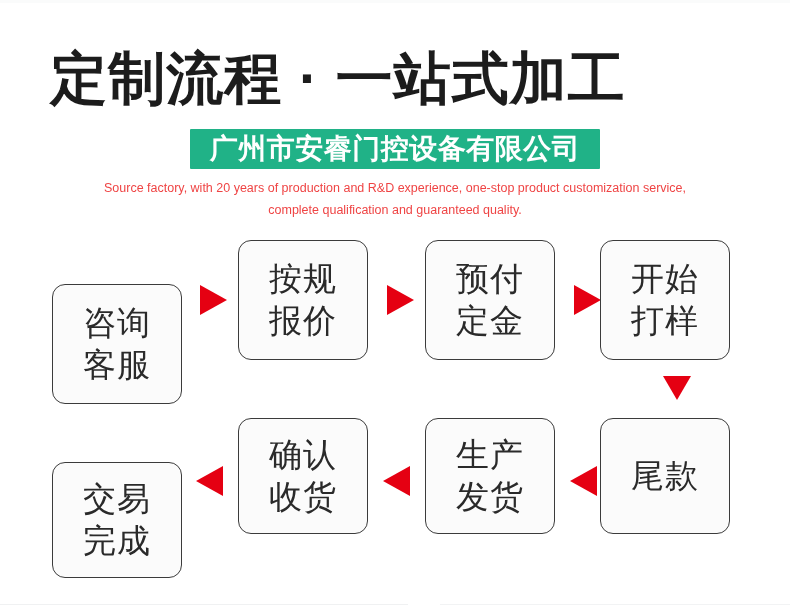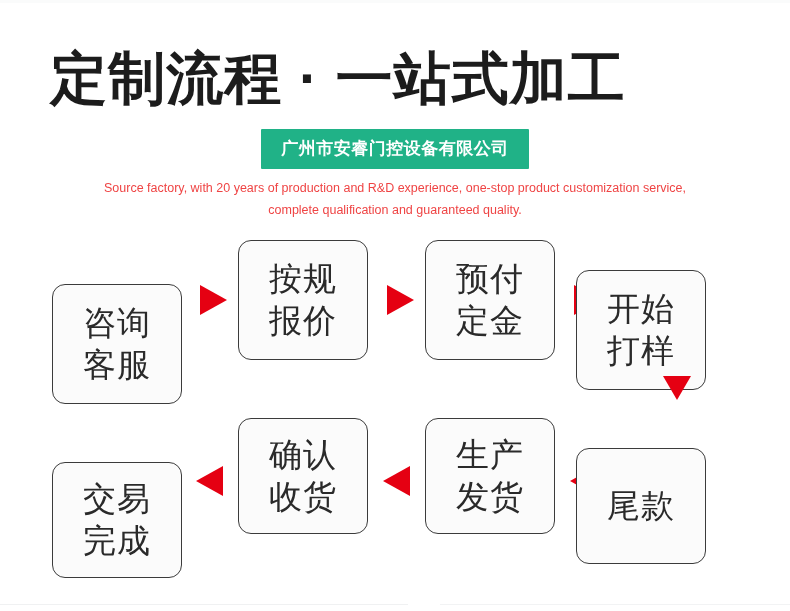--- a/index.html
+++ b/index.html
@@ -50,21 +50,21 @@
     position: absolute;
     left: 0;
     top: 129px;
     width: 790px;
     text-align: center;
   }
   .company-badge {
     display: inline-block;
     background: #20b287;
     color: #ffffff;
-    font-size: 17px;
+    font-size: 28px;
     line-height: 21px;
     font-weight: 700;
     letter-spacing: 0.5px;
     padding: 9px 20px 10px 20px;
     border-radius: 1px;
   }
 
   .subtitle {
     position: absolute;
     left: 95px;
@@ -109,21 +109,21 @@
   }
 
   
   .r1 { top: 240px; }
   
   .r2 { top: 418px; height: 116px; }
 
   .c1 { left: 52px; margin-top: 44px; }
   .c2 { left: 238px; }
   .c3 { left: 425px; }
-  .c4 { left: 576px; margin-top: 30px; }
+  .c4 { left: 600px; }
 
   
   .arrow {
     position: absolute;
     width: 0;
     height: 0;
   }
   .arrow-right {
     border-top: 15px solid transparent;
     border-bottom: 15px solid transparent;

